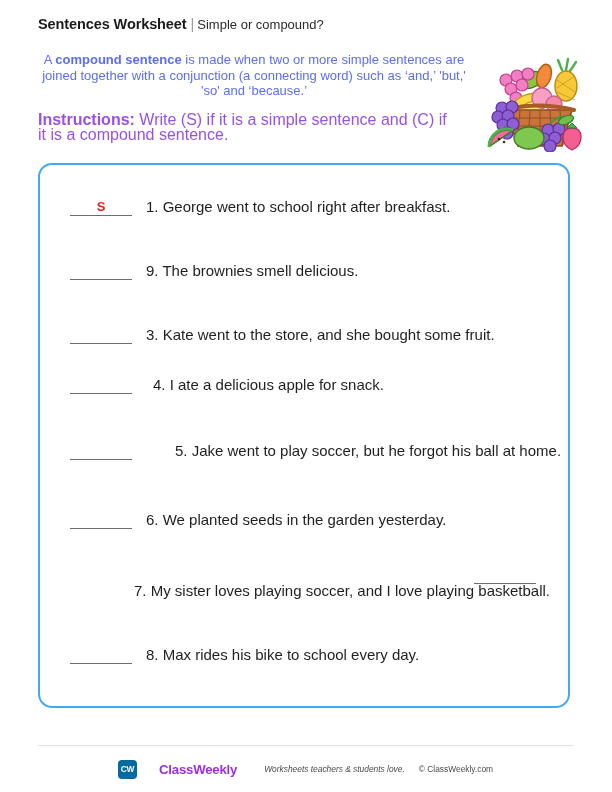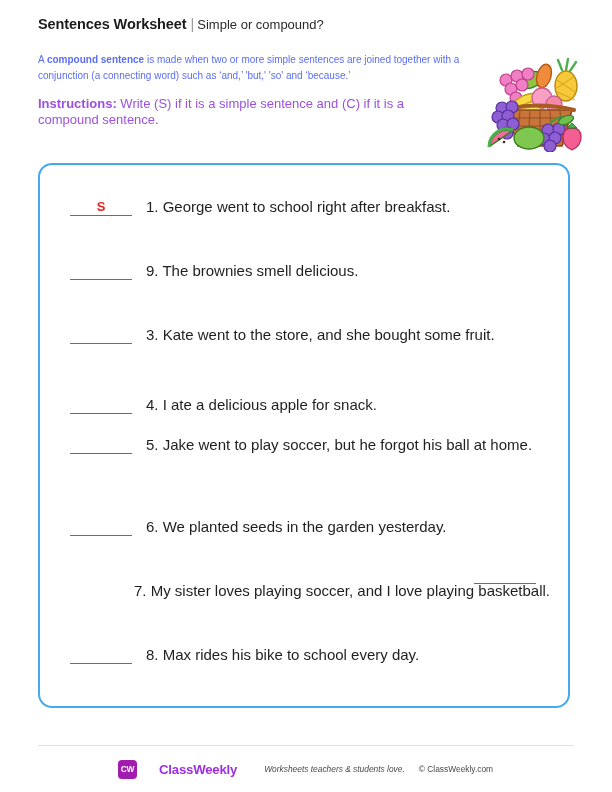--- a/index.html
+++ b/index.html
@@ -51,30 +51,31 @@
   }
   .title-sub {
     font-weight: normal;
     font-size: 13px;
     color: #2b2b2b;
   }
 
   .definition {
     margin-top: 17px;
     width: 432px;
-    font-size: 10px;
+    font-size: 13px;
     line-height: 15.5px;
     color: #5b6ef0;
+    text-align: center;
   }
   .definition b { font-weight: bold; }
 
   .instructions {
     margin-top: 13px;
     width: 420px;
-    font-size: 13px;
+    font-size: 16px;
     line-height: 15.5px;
     color: #9b51e0;
   }
   .instructions b { font-weight: bold; }
 
   
   .art {
     position: absolute;
     left: 484px;
     top: 54px;
@@ -160,21 +161,21 @@
 
   .brand {
     display: flex;
     align-items: center;
     margin-left: 80px;
   }
   .brand-badge {
     width: 19px;
     height: 19px;
     border-radius: 4px;
-    background: #a21caf;
+    background: #0369a1;
     color: #ffffff;
     font-size: 8.4px;
     font-weight: bold;
     display: flex;
     align-items: center;
     justify-content: center;
     letter-spacing: -0.2px;
   }
   .brand-name {
     margin-left: 22px;
@@ -295,33 +296,33 @@
             <div class="answer-value"></div>
           </div>
           <div class="sentence">9. The brownies smell delicious.</div>
         </div>
         <div class="item" style="top: 157px;">
           <div class="answer-slot">
             <div class="answer-value"></div>
           </div>
           <div class="sentence">3. Kate went to the store, and she bought some fruit.</div>
         </div>
-        <div class="item" style="top: 227px;">
+        <div class="item" style="top: 207px; gap: 7px;">
           <div class="answer-slot">
             <div class="answer-value"></div>
           </div>
           <div class="sentence">4. I ate a delicious apple for snack.</div>
         </div>
-        <div class="item" style="top: 267px;">
+        <div class="item" style="top: 273px; gap: 29px;">
           <div class="answer-slot">
             <div class="answer-value"></div>
           </div>
           <div class="sentence">5. Jake went to play soccer, but he forgot his ball at home.</div>
         </div>
-        <div class="item" style="top: 349px;">
+        <div class="item" style="top: 342px;">
           <div class="answer-slot">
             <div class="answer-value"></div>
           </div>
           <div class="sentence">6. We planted seeds in the garden yesterday.</div>
         </div>
         <div class="item" style="top: 413px; flex-direction: column;">
           <div class="answer-slot">
             <div class="answer-value"></div>
           </div>
           <div class="sentence">7. My sister loves playing soccer, and I love playing basketball.</div>

